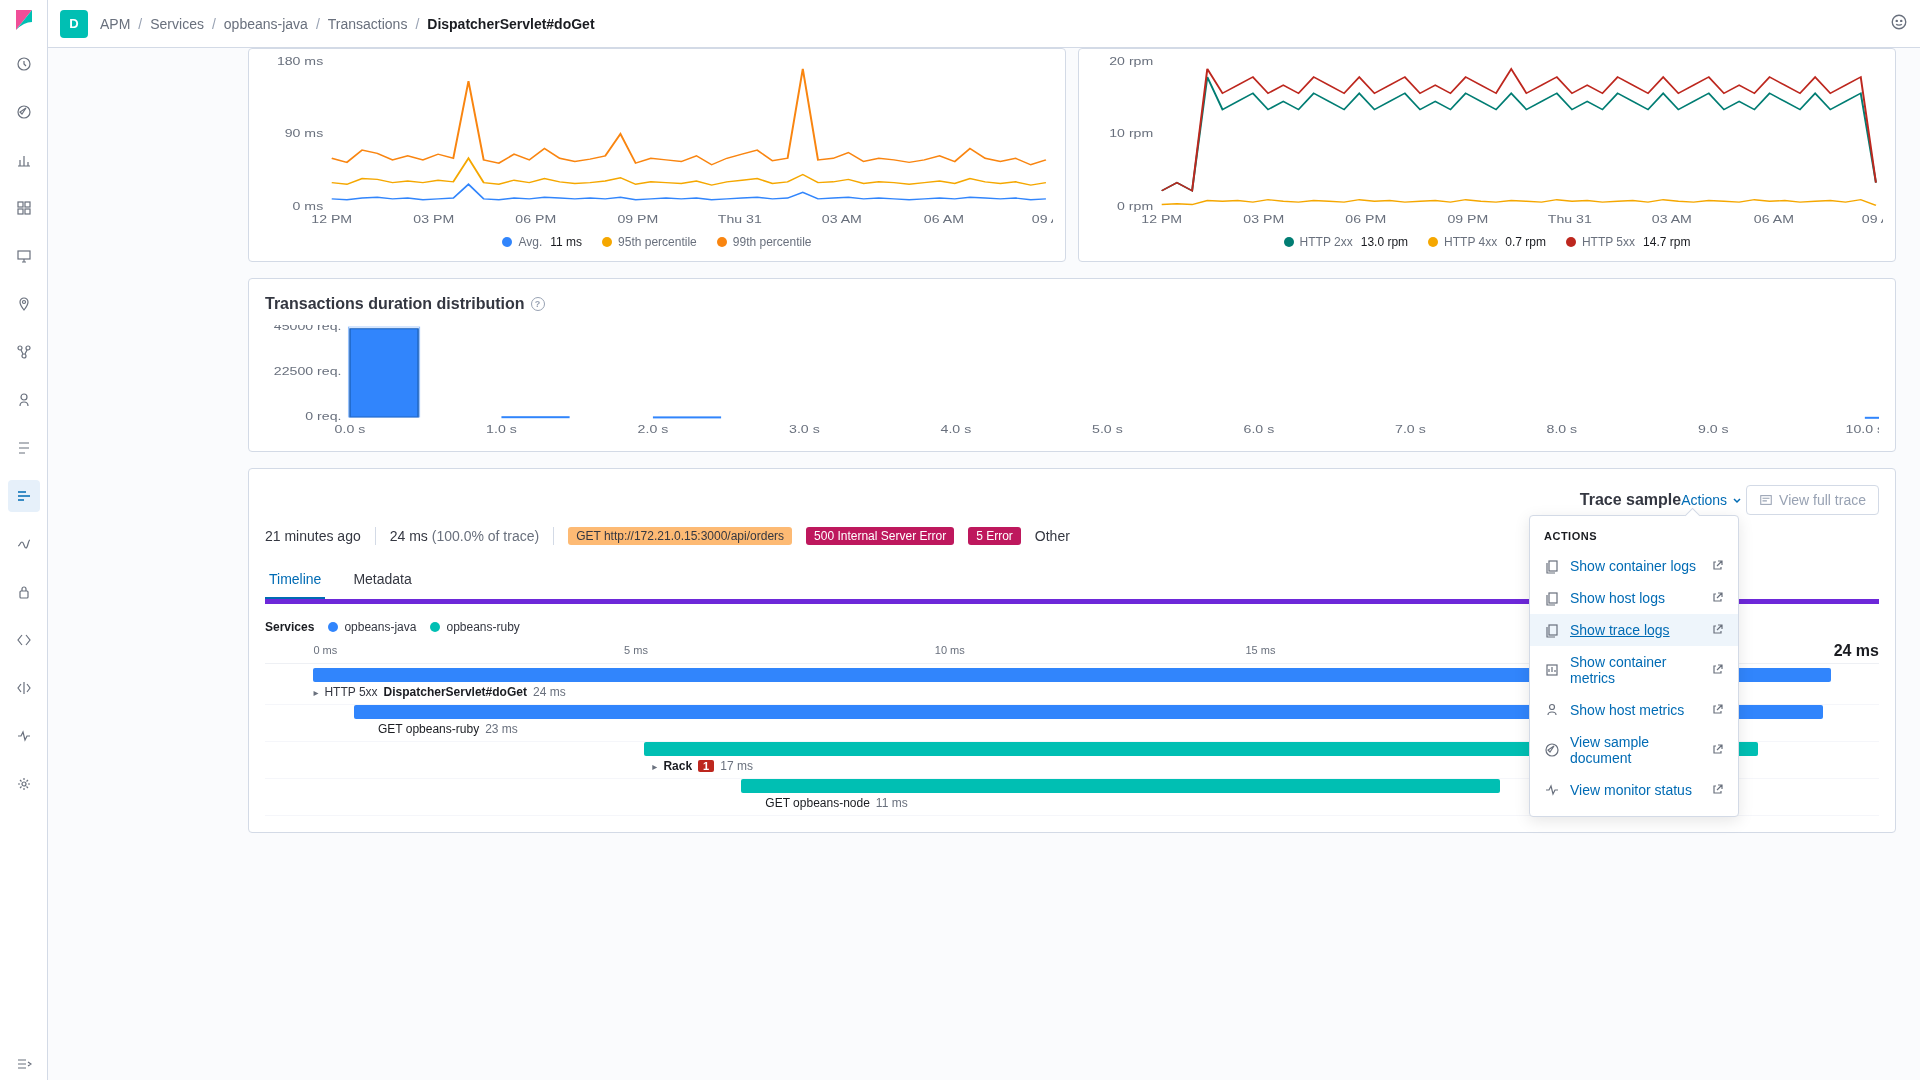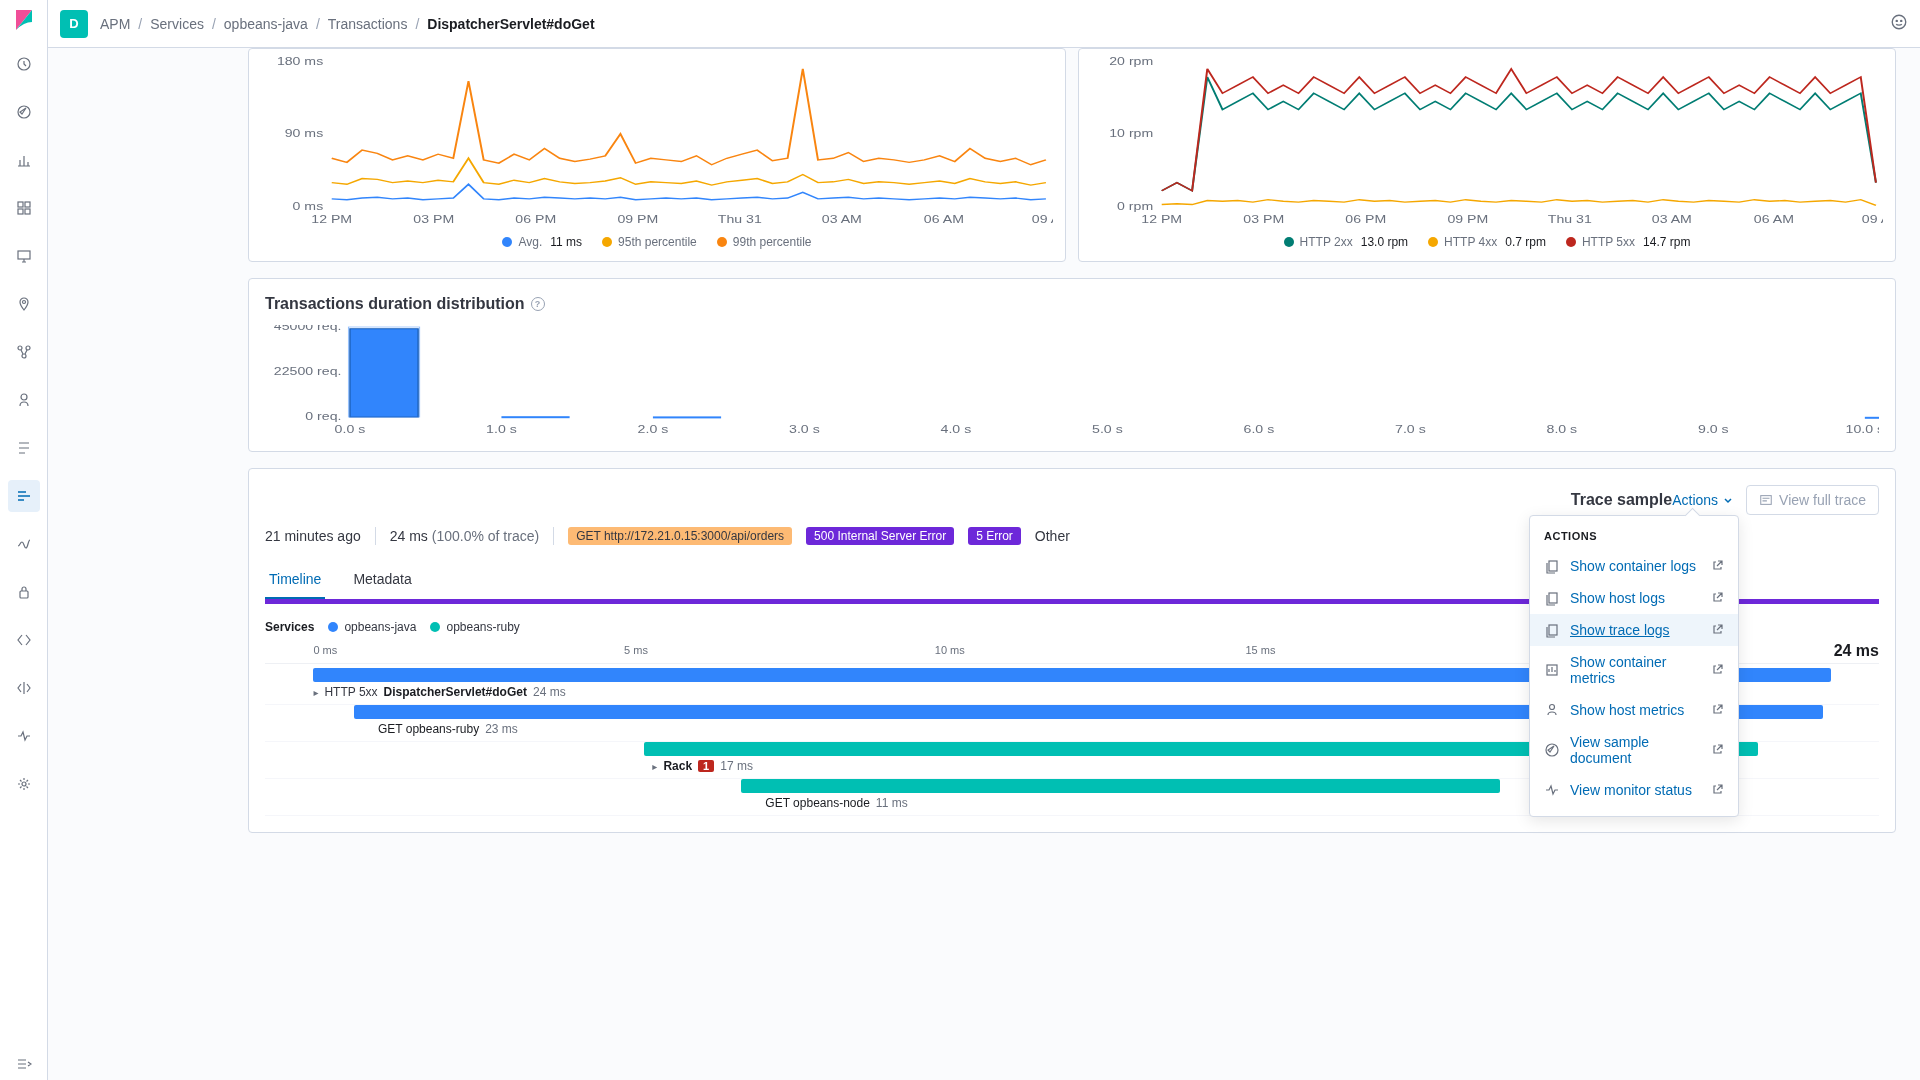--- a/index.html
+++ b/index.html
@@ -29,29 +29,29 @@
 .legend-item { display: flex; align-items: center; gap: 6px; }
 .legend-dot { width: 10px; height: 10px; border-radius: 50%; }
 .legend-val { color: #1a1c21; font-weight: 500; margin-left: 2px; }
 .panel { background: #fff; border: 1px solid #d3dae6; border-radius: 4px; padding: 16px; margin-bottom: 16px; }
 .panel-title { font-size: 16px; font-weight: 600; display: flex; align-items: center; gap: 6px; margin-bottom: 12px; }
 .help-icon { width: 14px; height: 14px; border: 1px solid #98a2b3; border-radius: 50%; display: inline-flex; align-items: center; justify-content: center; font-size: 9px; color: #98a2b3; }
 .dist-chart { position: relative; height: 110px; }
 .dist-svg { width: 100%; height: 100%; }
 .trace-header { display: flex; align-items: center; justify-content: flex-end; margin-bottom: 12px; }
 .trace-title { font-size: 16px; font-weight: 600; }
-.trace-actions { display: flex; align-items: center; gap: 12px; }
+.trace-actions { display: flex; align-items: center; gap: 3px; }
 .actions-btn { color: #006bb4; cursor: pointer; display: flex; align-items: center; gap: 4px; font-size: 14px; }
 .view-trace-btn { border: 1px solid #d3dae6; border-radius: 4px; padding: 6px 12px; color: #98a2b3; background: #fff; display: flex; align-items: center; gap: 6px; font-size: 14px; }
 .trace-meta { display: flex; align-items: center; gap: 14px; font-size: 14px; margin-bottom: 16px; flex-wrap: wrap; }
 .trace-meta .divider { width: 1px; height: 18px; background: #d3dae6; }
 .trace-meta .muted { color: #69707d; }
 .badge { padding: 2px 8px; border-radius: 3px; font-size: 12px; font-weight: 500; }
 .badge-gray { background: #fdba74; color: #343741; }
-.badge-red { background: #6d28d9; color: #fff; }
+.badge-red { background: #be185d; color: #fff; }
 .tabs { display: flex; gap: 24px; border-bottom: 5px solid #6d28d9; margin-bottom: 16px; }
 .tab { padding: 10px 4px; cursor: pointer; color: #343741; border-bottom: 2px solid transparent; }
 .tab.active { color: #006bb4; border-bottom-color: #006bb4; font-weight: 500; }
 .services-legend { display: flex; align-items: center; gap: 14px; font-size: 12px; margin-bottom: 10px; }
 .services-legend .label { font-weight: 600; color: #1a1c21; }
 .waterfall { position: relative; }
 .wf-axis { display: flex; position: relative; height: 20px; border-bottom: 1px solid #eef0f4; font-size: 11px; color: #69707d; margin-bottom: 4px; }
 .wf-axis .tick { position: absolute; }
 .wf-total { position: absolute; right: 0; top: -2px; font-size: 16px; font-weight: 600; color: #1a1c21; }
 .wf-row { height: 37px; position: relative; border-bottom: 1px solid #f5f6fa; }

